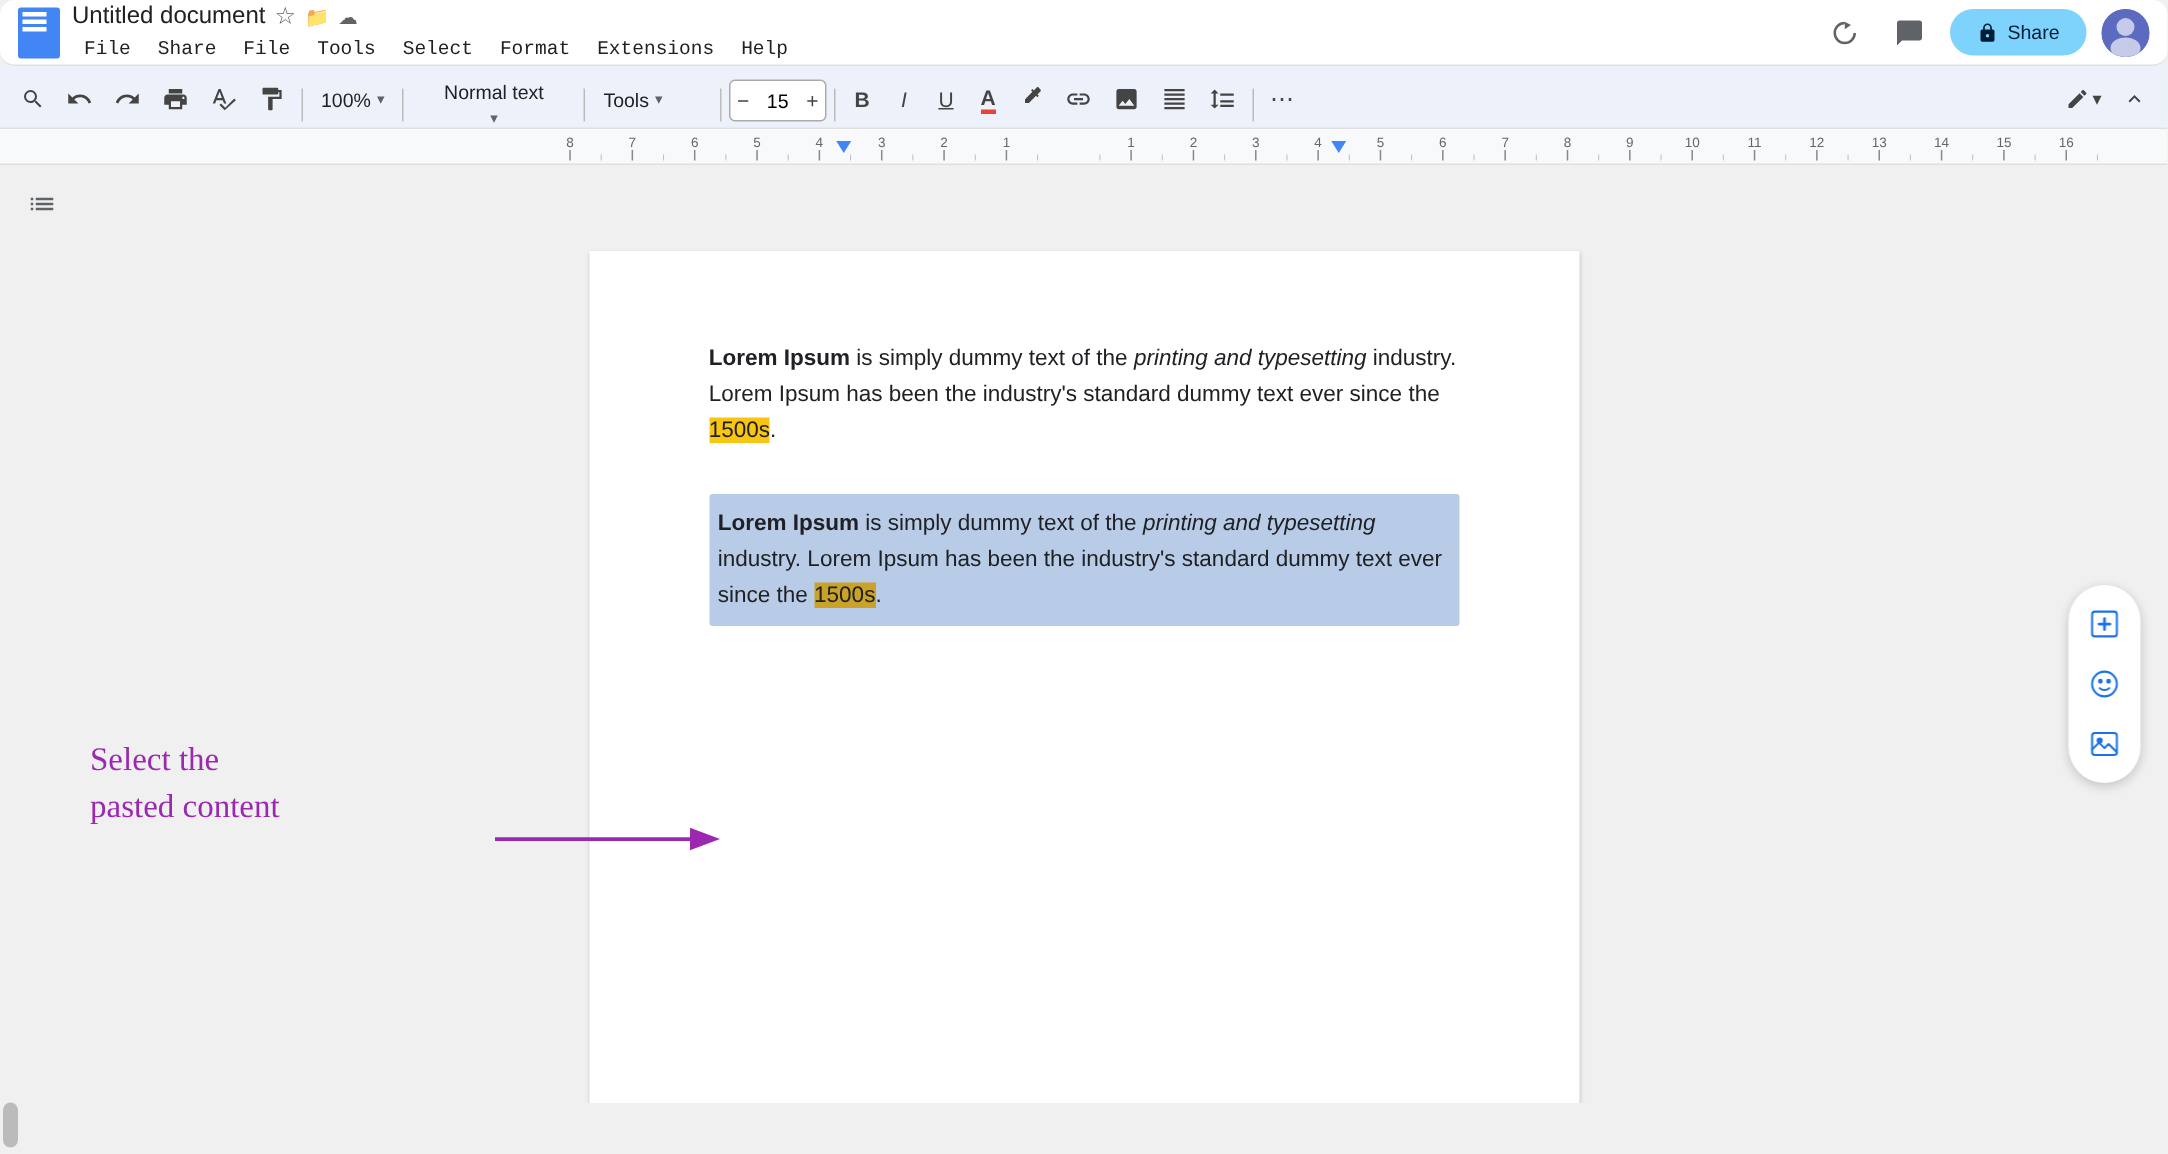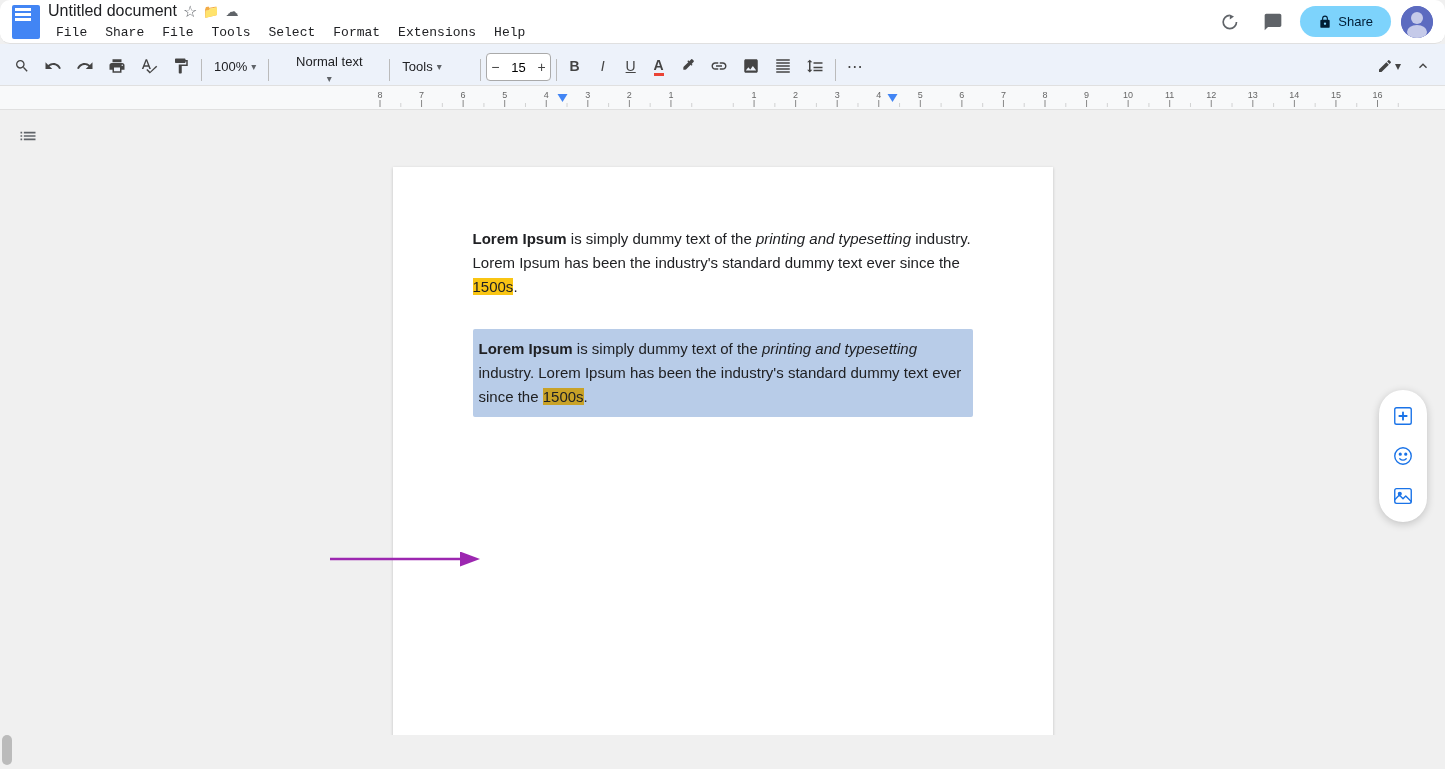--- a/index.html
+++ b/index.html
@@ -573,20 +573,24 @@
 
       <p class="para">
         <strong>Lorem Ipsum</strong><span> is simply dummy text of the </span><em>printing and typesetting</em><span> industry. Lorem Ipsum has been the industry's standard dummy text ever since the </span><span class="highlight-yellow">1500s</span><span>.</span>
       </p>
 
       <div id="selected-para">
         <strong>Lorem Ipsum</strong><span> is simply dummy text of the </span><em>printing and typesetting</em><span> industry. Lorem Ipsum has been the industry's standard dummy text ever since the </span><span class="highlight-yellow-dark">1500s</span><span>.</span>
       </div>
     </div>
 
+    <div id="annotation">
+      <div>Select the</div>
+      <div>pasted content</div>
+    </div>
 
     <div id="annotation-arrow">
       <svg width="160" height="40" viewBox="0 0 160 40">
         <defs>
           <marker id="arrowhead" markerWidth="8" markerHeight="8" refX="6" refY="3" orient="auto">
             <polygon points="0 0, 8 3, 0 6" fill="#9c27b0"></polygon>
           </marker>
         </defs>
         <path d="M 0 20 L 145 20" stroke="#9c27b0" stroke-width="2.5" fill="none" marker-end="url(#arrowhead)"></path>
       </svg>

